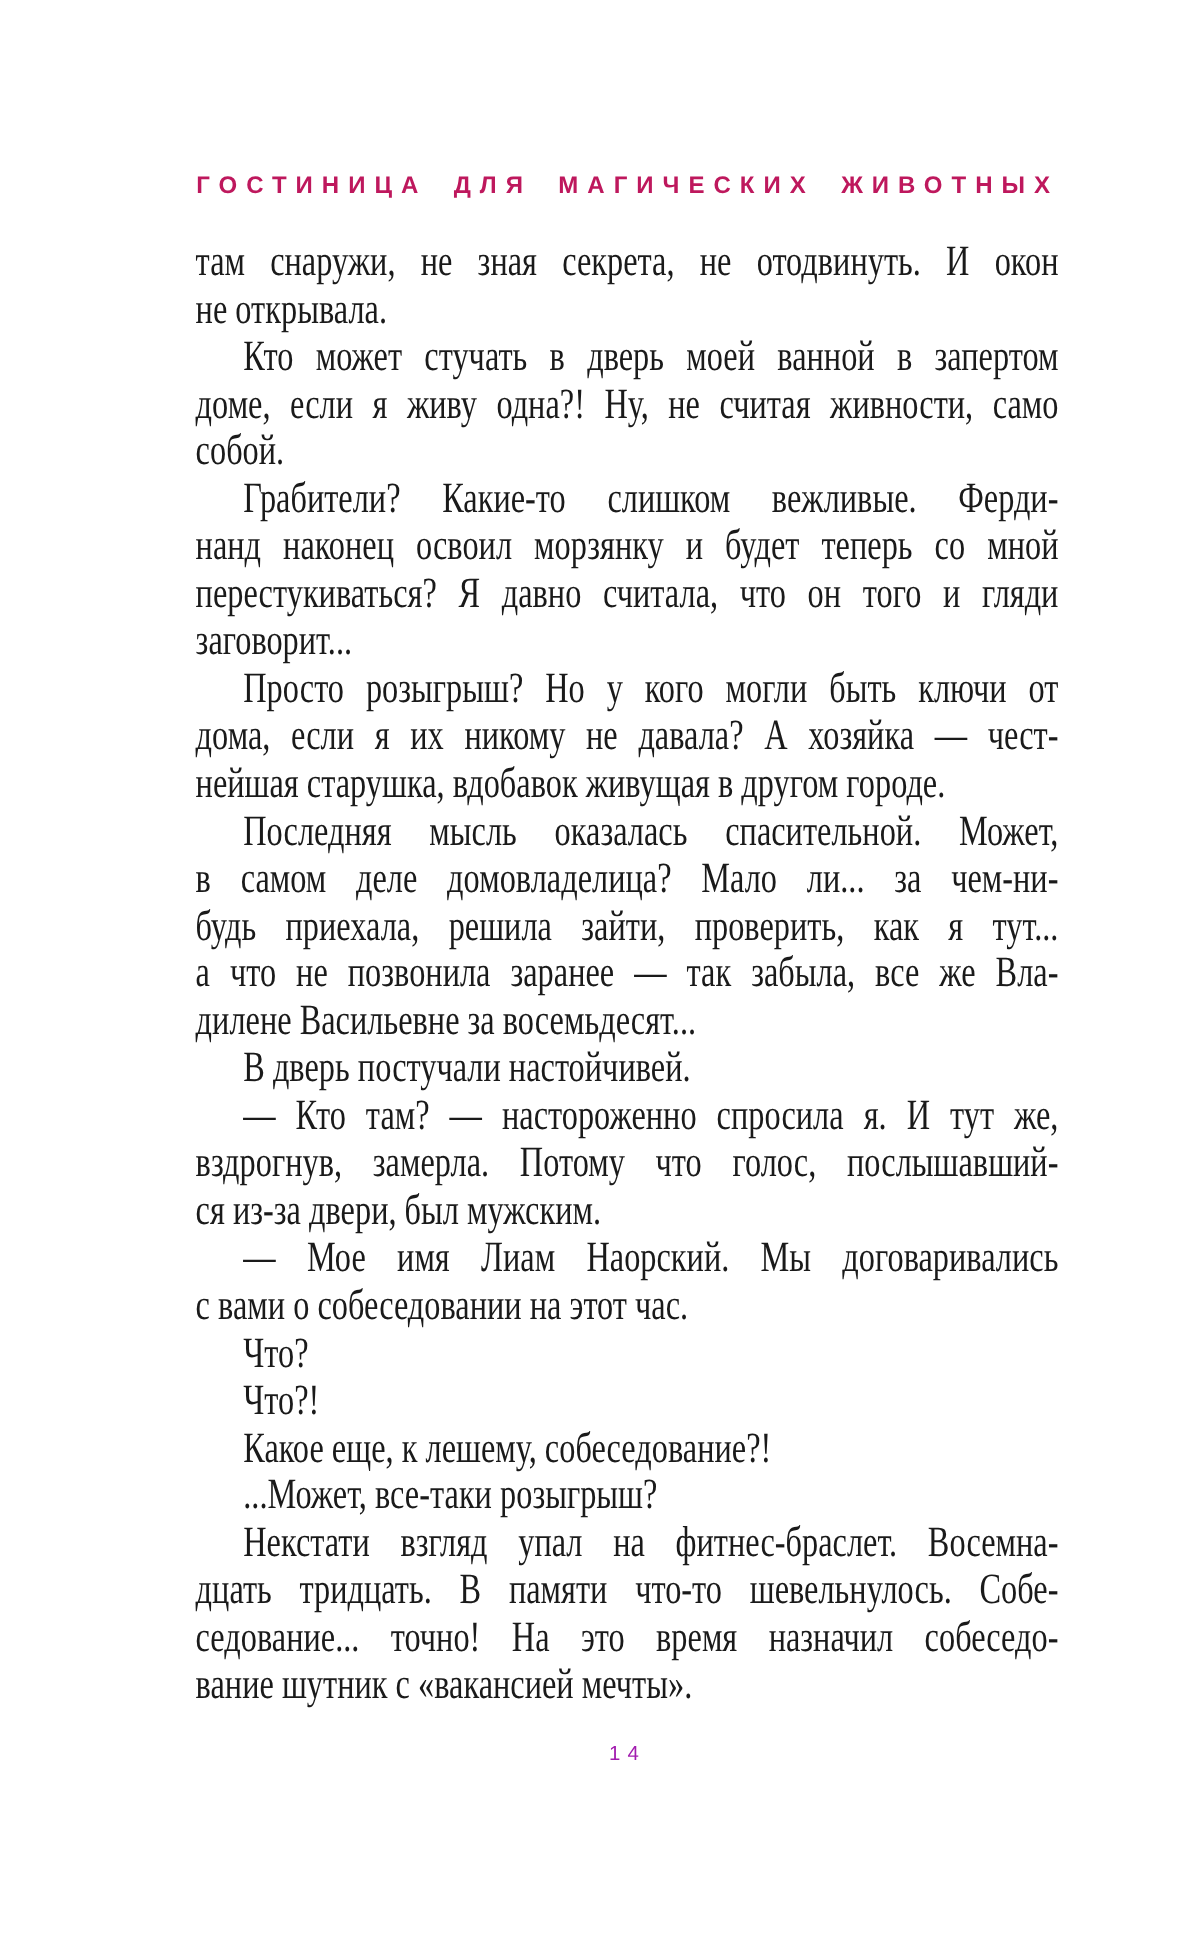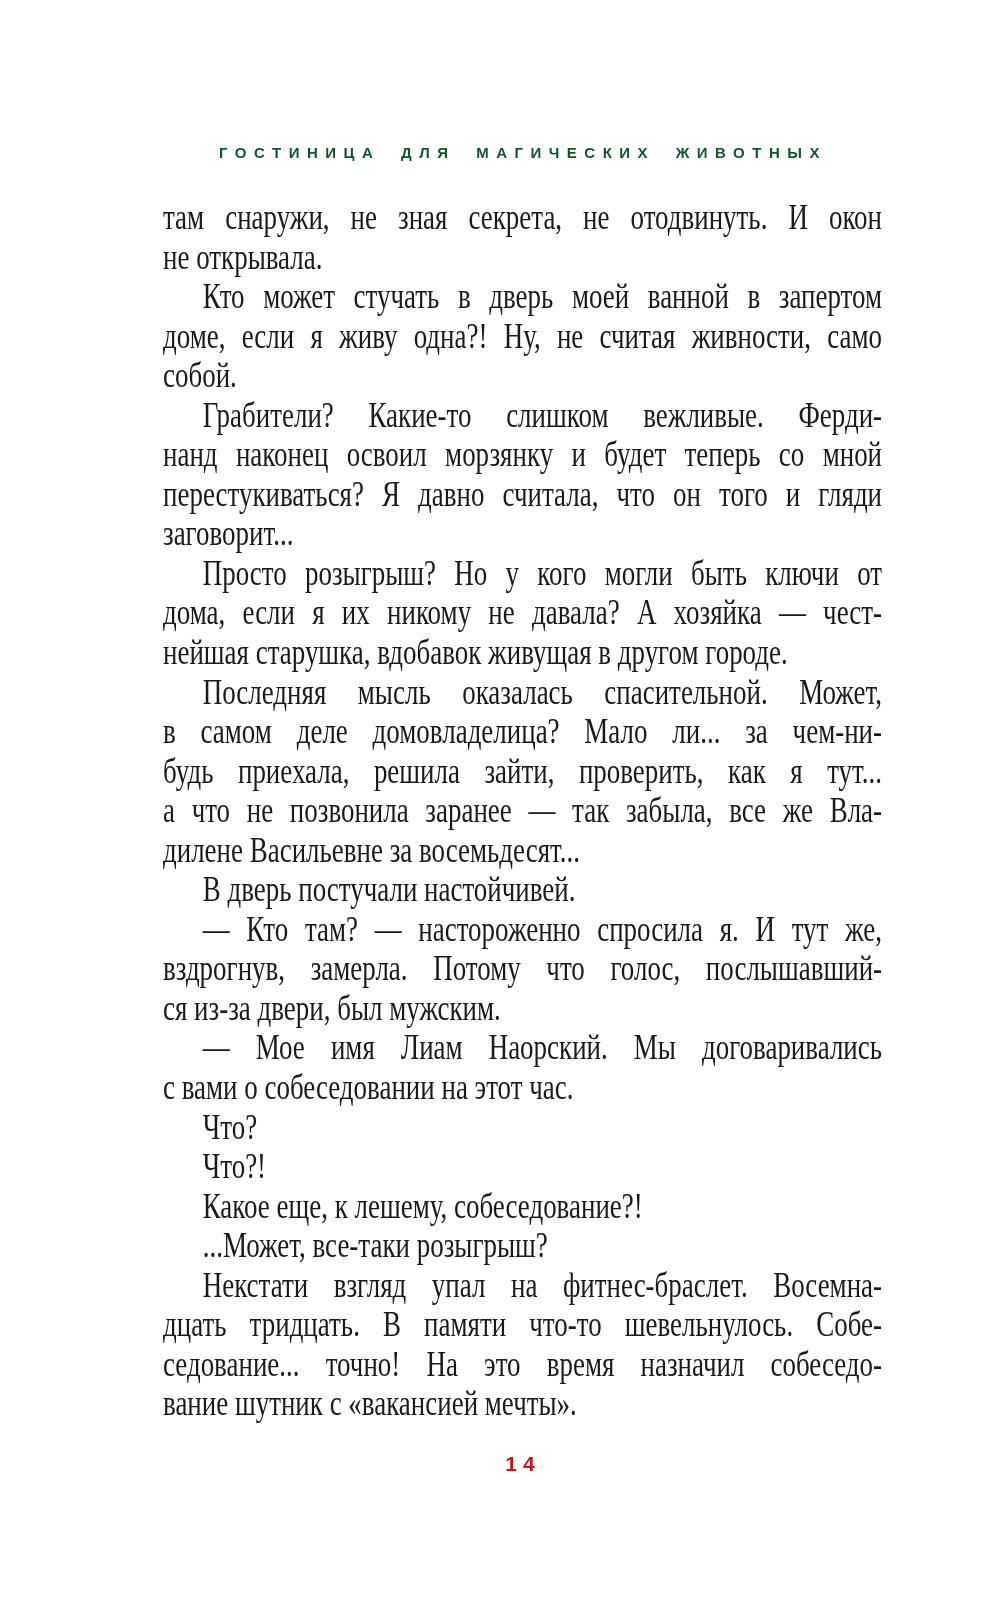--- a/index.html
+++ b/index.html
@@ -16,24 +16,24 @@
     color: #1a1a1a;
   }
   .running-head {
     position: absolute;
     top: 144px;
     left: 163px;
     width: 720px;
     text-align: center;
     font-family: "Liberation Sans", sans-serif;
     font-weight: 700;
-    font-size: 15px;
+    font-size: 20px;
     letter-spacing: 7.5px;
     word-spacing: 9px;
-    color: #14532d;
+    color: #be185d;
     white-space: nowrap;
   }
   .text-block {
     position: absolute;
     top: 198px;
     left: 163px;
     width: 960px;
     transform: scaleX(0.749);
     transform-origin: left top;
     font-family: "Liberation Serif", serif;
@@ -54,24 +54,24 @@
   .line.indent {
     text-indent: 53px;
   }
   .page-number {
     position: absolute;
     top: 1452px;
     left: 163px;
     width: 720px;
     text-align: center;
     font-family: "Liberation Sans", sans-serif;
-    font-weight: 700;
-    font-size: 21px;
+    font-weight: 400;
+    font-size: 17px;
     letter-spacing: 6px;
-    color: #b91c1c;
+    color: #a21caf;
   }
 </style>
 </head>
 <body>
 
 <div class="page">
   <div class="running-head">ГОСТИНИЦА ДЛЯ МАГИЧЕСКИХ ЖИВОТНЫХ</div>
 
   <div class="text-block">
       <div class="line">там снаружи, не зная секрета, не отодвинуть. И окон</div>

